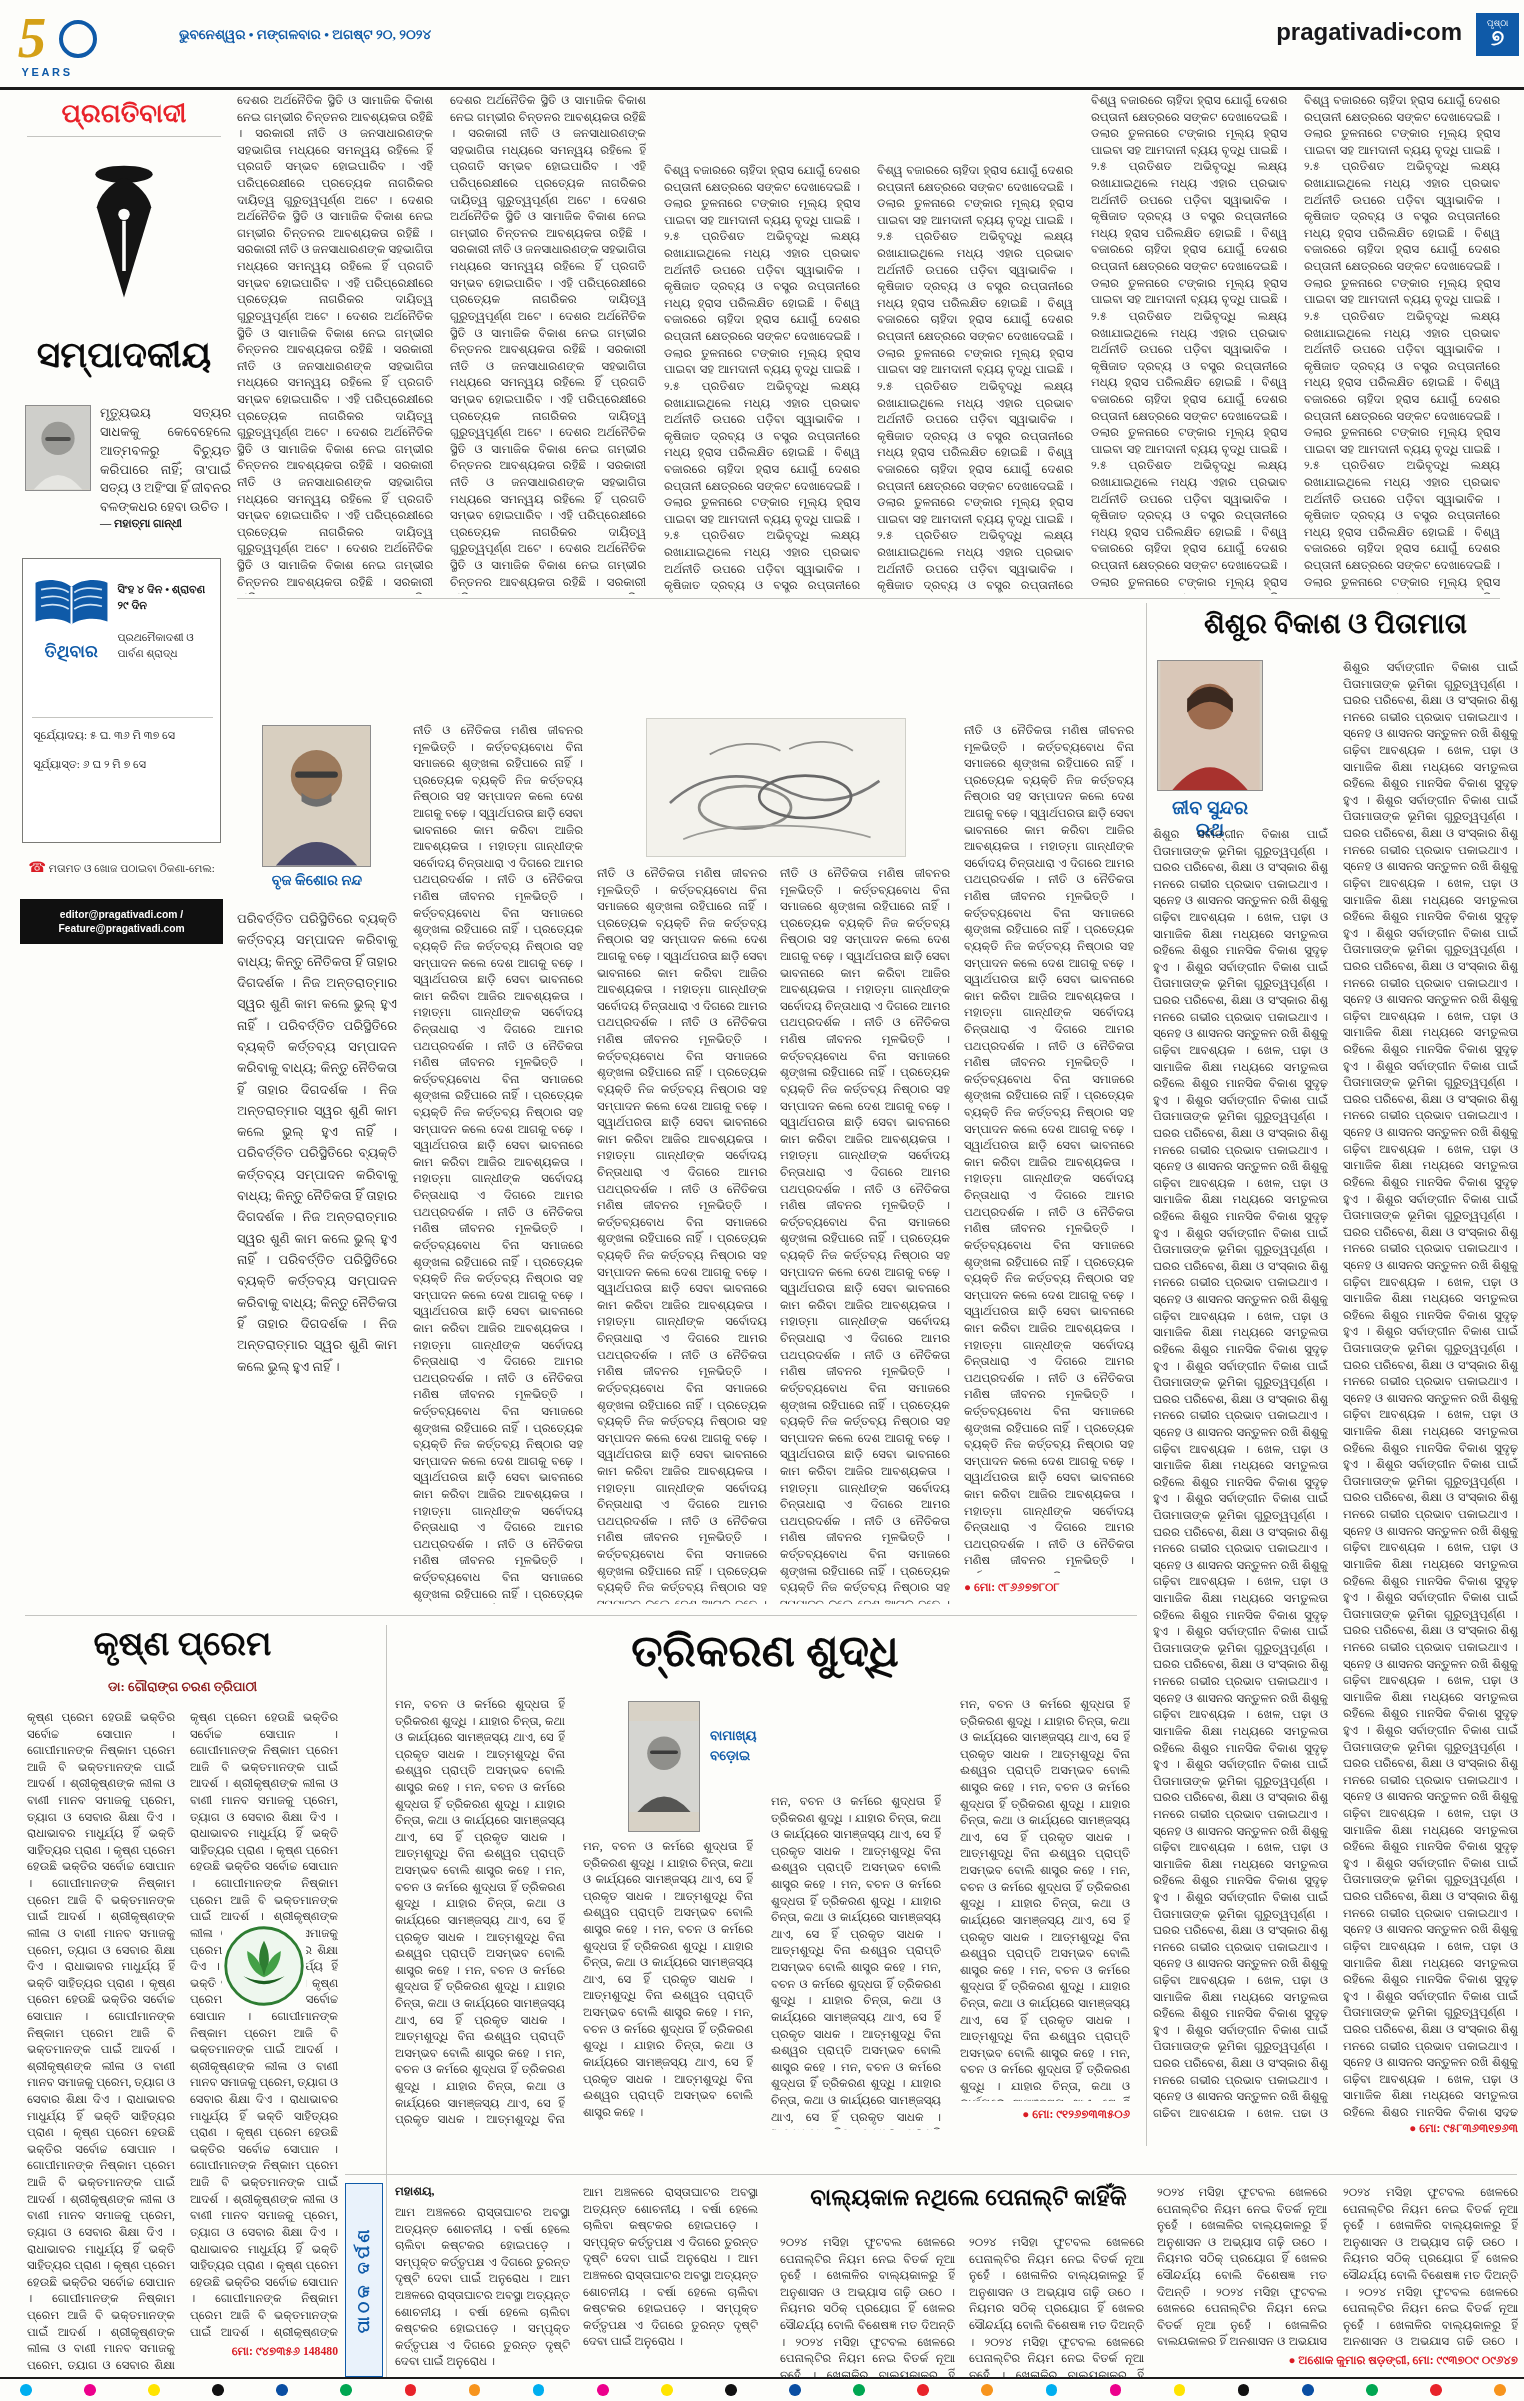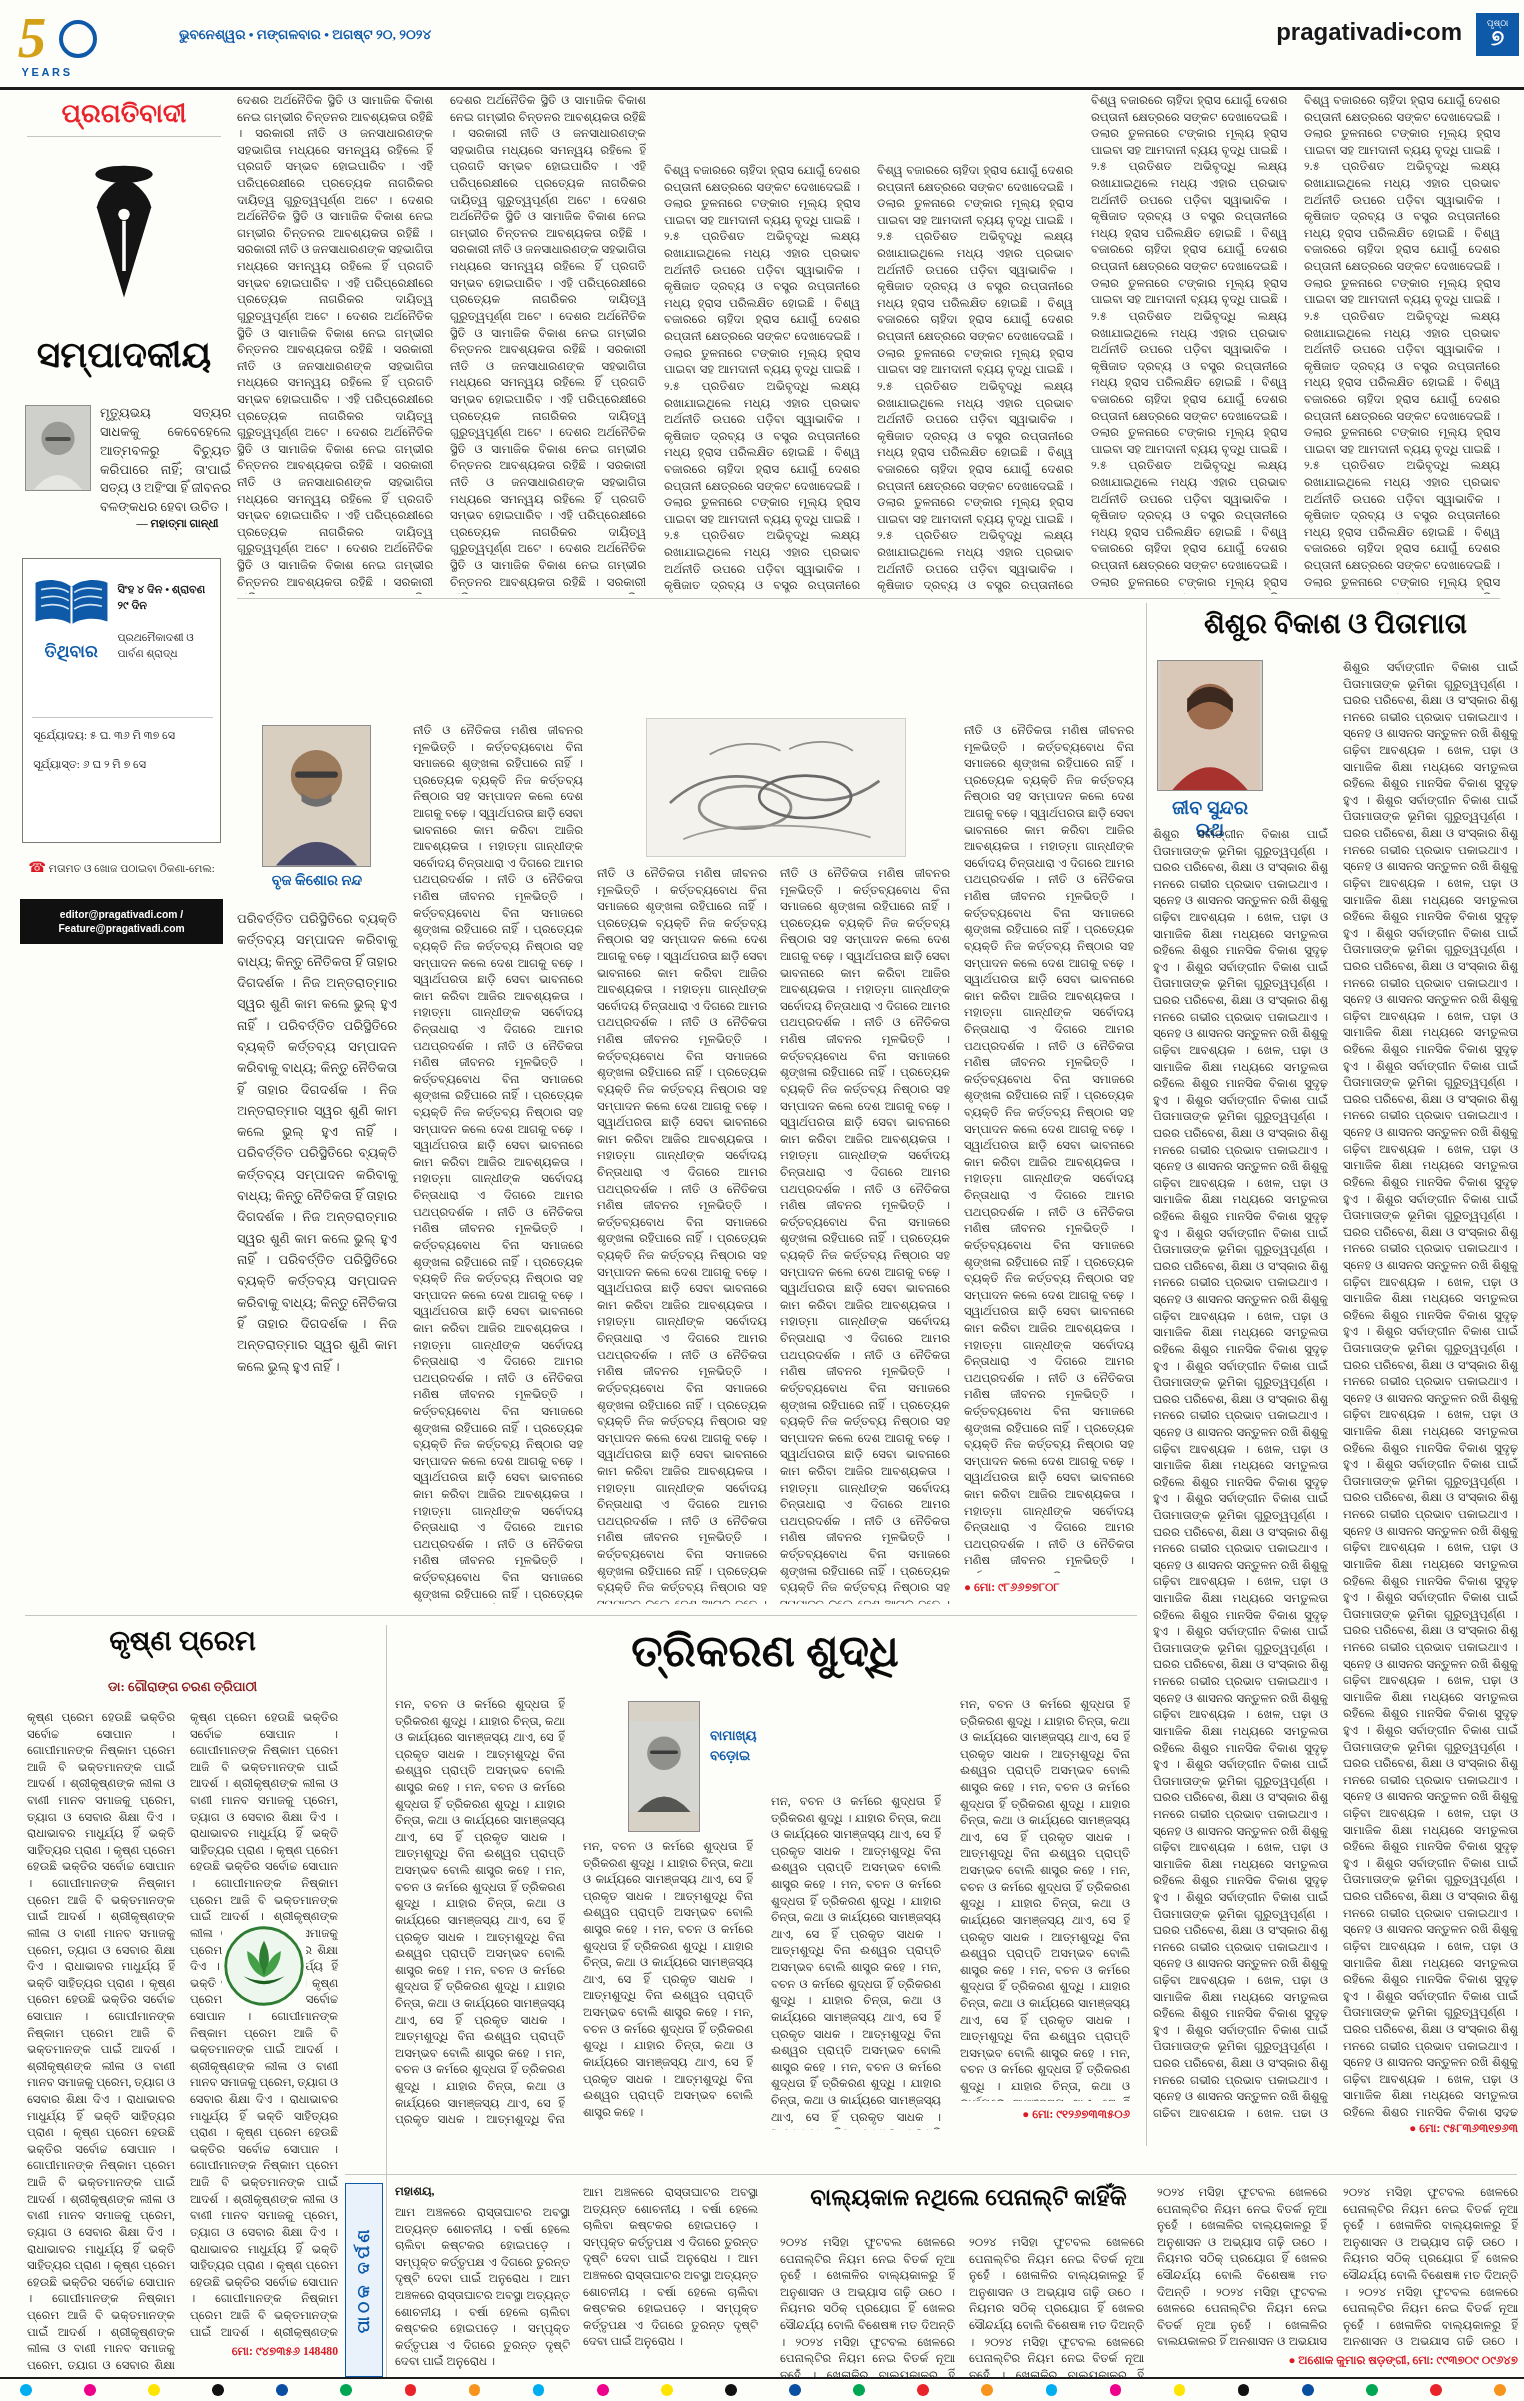--- a/index.html
+++ b/index.html
@@ -63,21 +63,21 @@
 
   <div class="avatar" style="left:25px;top:405px;width:66px;height:86px">
     <svg viewBox="0 0 100 130">
       <rect width="100" height="130" fill="#cfcfcb"></rect>
       <circle cx="50" cy="50" r="26" fill="#9a9a96"></circle>
       <rect x="30" y="48" width="40" height="6" rx="3" fill="#4c4c4a"></rect>
       <path d="M12 130 Q50 84 88 130 Z" fill="#e6e6e2"></path>
     </svg>
   </div>
   <div class="abs" style="left:100px;top:404px;width:131px;height:106px;font-size:13px;line-height:1.45;text-align:justify;color:#222">ମୃତ୍ୟୁଭୟ ସତ୍ୟର ସାଧକକୁ କେବେହେଲେ ଆତ୍ମବଳରୁ ବିଚ୍ୟୁତ କରିପାରେ ନାହିଁ; ତା'ପାଇଁ ସତ୍ୟ ଓ ଅହିଂସା ହିଁ ଜୀବନର ବଳଙ୍କଧର ହେବା ଉଚିତ ।</div>
-  <div class="abs" style="left:112px;top:517px;width:131px;text-align:center;font-size:11.2px;font-weight:bold;color:#111">— ମହାତ୍ମା ଗାନ୍ଧୀ</div>
+  <div class="abs" style="left:100px;top:517px;width:131px;text-align:left;font-size:11.2px;font-weight:bold;color:#111">— ମହାତ୍ମା ଗାନ୍ଧୀ</div>
 
   <div class="panchang-box" style="left:21.5px;top:558px;width:199px;height:285px">
     <div class="abs" style="left:7.2px;top:16px;width:83px;height:57px">
       <svg viewBox="0 0 120 80" width="83" height="57">
         <path d="M60 16 C45 4 22 4 8 10 L8 66 C22 60 45 60 60 70 C75 60 98 60 112 66 L112 10 C98 4 75 4 60 16 Z" fill="#0f5aa8"></path>
         <path d="M60 16 L60 70" stroke="#fff" stroke-width="3"></path>
         <path d="M16 20 C30 16 46 17 56 24 M16 32 C30 28 46 29 56 36 M16 44 C30 40 46 41 56 48 M104 20 C90 16 74 17 64 24 M104 32 C90 28 74 29 64 36 M104 44 C90 40 74 41 64 48" stroke="#cfe3f5" stroke-width="2.5" fill="none"></path>
       </svg>
     </div>
     <div class="abs" style="left:7.2px;top:83px;width:83px;text-align:center;font-size:17px;font-weight:bold;color:#0f5aa8">ତିଥିବାର</div>
@@ -145,21 +145,21 @@
       <path d="M12 130 Q50 84 88 130 Z" fill="#a8322e"></path>
     </svg>
   </div>
   <div class="abs byline-blue" style="left:1157px;top:797px;width:106px;text-align:center;font-size:19px">ଜୀବ ସୁନ୍ଦର ରଥ</div>
 
   <div class="body-col" style="left:1153px;top:827px;width:175px;height:1290px">ଶିଶୁର ସର୍ବାଙ୍ଗୀନ ବିକାଶ ପାଇଁ ପିତାମାତାଙ୍କ ଭୂମିକା ଗୁରୁତ୍ୱପୂର୍ଣ୍ଣ । ଘରର ପରିବେଶ, ଶିକ୍ଷା ଓ ସଂସ୍କାର ଶିଶୁ ମନରେ ଗଭୀର ପ୍ରଭାବ ପକାଇଥାଏ । ସ୍ନେହ ଓ ଶାସନର ସନ୍ତୁଳନ ରଖି ଶିଶୁକୁ ଗଢ଼ିବା ଆବଶ୍ୟକ । ଖେଳ, ପଢ଼ା ଓ ସାମାଜିକ ଶିକ୍ଷା ମଧ୍ୟରେ ସମତୁଲତା ରହିଲେ ଶିଶୁର ମାନସିକ ବିକାଶ ସୁଦୃଢ଼ ହୁଏ । ଶିଶୁର ସର୍ବାଙ୍ଗୀନ ବିକାଶ ପାଇଁ ପିତାମାତାଙ୍କ ଭୂମିକା ଗୁରୁତ୍ୱପୂର୍ଣ୍ଣ । ଘରର ପରିବେଶ, ଶିକ୍ଷା ଓ ସଂସ୍କାର ଶିଶୁ ମନରେ ଗଭୀର ପ୍ରଭାବ ପକାଇଥାଏ । ସ୍ନେହ ଓ ଶାସନର ସନ୍ତୁଳନ ରଖି ଶିଶୁକୁ ଗଢ଼ିବା ଆବଶ୍ୟକ । ଖେଳ, ପଢ଼ା ଓ ସାମାଜିକ ଶିକ୍ଷା ମଧ୍ୟରେ ସମତୁଲତା ରହିଲେ ଶିଶୁର ମାନସିକ ବିକାଶ ସୁଦୃଢ଼ ହୁଏ । ଶିଶୁର ସର୍ବାଙ୍ଗୀନ ବିକାଶ ପାଇଁ ପିତାମାତାଙ୍କ ଭୂମିକା ଗୁରୁତ୍ୱପୂର୍ଣ୍ଣ । ଘରର ପରିବେଶ, ଶିକ୍ଷା ଓ ସଂସ୍କାର ଶିଶୁ ମନରେ ଗଭୀର ପ୍ରଭାବ ପକାଇଥାଏ । ସ୍ନେହ ଓ ଶାସନର ସନ୍ତୁଳନ ରଖି ଶିଶୁକୁ ଗଢ଼ିବା ଆବଶ୍ୟକ । ଖେଳ, ପଢ଼ା ଓ ସାମାଜିକ ଶିକ୍ଷା ମଧ୍ୟରେ ସମତୁଲତା ରହିଲେ ଶିଶୁର ମାନସିକ ବିକାଶ ସୁଦୃଢ଼ ହୁଏ । ଶିଶୁର ସର୍ବାଙ୍ଗୀନ ବିକାଶ ପାଇଁ ପିତାମାତାଙ୍କ ଭୂମିକା ଗୁରୁତ୍ୱପୂର୍ଣ୍ଣ । ଘରର ପରିବେଶ, ଶିକ୍ଷା ଓ ସଂସ୍କାର ଶିଶୁ ମନରେ ଗଭୀର ପ୍ରଭାବ ପକାଇଥାଏ । ସ୍ନେହ ଓ ଶାସନର ସନ୍ତୁଳନ ରଖି ଶିଶୁକୁ ଗଢ଼ିବା ଆବଶ୍ୟକ । ଖେଳ, ପଢ଼ା ଓ ସାମାଜିକ ଶିକ୍ଷା ମଧ୍ୟରେ ସମତୁଲତା ରହିଲେ ଶିଶୁର ମାନସିକ ବିକାଶ ସୁଦୃଢ଼ ହୁଏ । ଶିଶୁର ସର୍ବାଙ୍ଗୀନ ବିକାଶ ପାଇଁ ପିତାମାତାଙ୍କ ଭୂମିକା ଗୁରୁତ୍ୱପୂର୍ଣ୍ଣ । ଘରର ପରିବେଶ, ଶିକ୍ଷା ଓ ସଂସ୍କାର ଶିଶୁ ମନରେ ଗଭୀର ପ୍ରଭାବ ପକାଇଥାଏ । ସ୍ନେହ ଓ ଶାସନର ସନ୍ତୁଳନ ରଖି ଶିଶୁକୁ ଗଢ଼ିବା ଆବଶ୍ୟକ । ଖେଳ, ପଢ଼ା ଓ ସାମାଜିକ ଶିକ୍ଷା ମଧ୍ୟରେ ସମତୁଲତା ରହିଲେ ଶିଶୁର ମାନସିକ ବିକାଶ ସୁଦୃଢ଼ ହୁଏ । ଶିଶୁର ସର୍ବାଙ୍ଗୀନ ବିକାଶ ପାଇଁ ପିତାମାତାଙ୍କ ଭୂମିକା ଗୁରୁତ୍ୱପୂର୍ଣ୍ଣ । ଘରର ପରିବେଶ, ଶିକ୍ଷା ଓ ସଂସ୍କାର ଶିଶୁ ମନରେ ଗଭୀର ପ୍ରଭାବ ପକାଇଥାଏ । ସ୍ନେହ ଓ ଶାସନର ସନ୍ତୁଳନ ରଖି ଶିଶୁକୁ ଗଢ଼ିବା ଆବଶ୍ୟକ । ଖେଳ, ପଢ଼ା ଓ ସାମାଜିକ ଶିକ୍ଷା ମଧ୍ୟରେ ସମତୁଲତା ରହିଲେ ଶିଶୁର ମାନସିକ ବିକାଶ ସୁଦୃଢ଼ ହୁଏ । ଶିଶୁର ସର୍ବାଙ୍ଗୀନ ବିକାଶ ପାଇଁ ପିତାମାତାଙ୍କ ଭୂମିକା ଗୁରୁତ୍ୱପୂର୍ଣ୍ଣ । ଘରର ପରିବେଶ, ଶିକ୍ଷା ଓ ସଂସ୍କାର ଶିଶୁ ମନରେ ଗଭୀର ପ୍ରଭାବ ପକାଇଥାଏ । ସ୍ନେହ ଓ ଶାସନର ସନ୍ତୁଳନ ରଖି ଶିଶୁକୁ ଗଢ଼ିବା ଆବଶ୍ୟକ । ଖେଳ, ପଢ଼ା ଓ ସାମାଜିକ ଶିକ୍ଷା ମଧ୍ୟରେ ସମତୁଲତା ରହିଲେ ଶିଶୁର ମାନସିକ ବିକାଶ ସୁଦୃଢ଼ ହୁଏ । ଶିଶୁର ସର୍ବାଙ୍ଗୀନ ବିକାଶ ପାଇଁ ପିତାମାତାଙ୍କ ଭୂମିକା ଗୁରୁତ୍ୱପୂର୍ଣ୍ଣ । ଘରର ପରିବେଶ, ଶିକ୍ଷା ଓ ସଂସ୍କାର ଶିଶୁ ମନରେ ଗଭୀର ପ୍ରଭାବ ପକାଇଥାଏ । ସ୍ନେହ ଓ ଶାସନର ସନ୍ତୁଳନ ରଖି ଶିଶୁକୁ ଗଢ଼ିବା ଆବଶ୍ୟକ । ଖେଳ, ପଢ଼ା ଓ ସାମାଜିକ ଶିକ୍ଷା ମଧ୍ୟରେ ସମତୁଲତା ରହିଲେ ଶିଶୁର ମାନସିକ ବିକାଶ ସୁଦୃଢ଼ ହୁଏ । ଶିଶୁର ସର୍ବାଙ୍ଗୀନ ବିକାଶ ପାଇଁ ପିତାମାତାଙ୍କ ଭୂମିକା ଗୁରୁତ୍ୱପୂର୍ଣ୍ଣ । ଘରର ପରିବେଶ, ଶିକ୍ଷା ଓ ସଂସ୍କାର ଶିଶୁ ମନରେ ଗଭୀର ପ୍ରଭାବ ପକାଇଥାଏ । ସ୍ନେହ ଓ ଶାସନର ସନ୍ତୁଳନ ରଖି ଶିଶୁକୁ ଗଢ଼ିବା ଆବଶ୍ୟକ । ଖେଳ, ପଢ଼ା ଓ ସାମାଜିକ ଶିକ୍ଷା ମଧ୍ୟରେ ସମତୁଲତା ରହିଲେ ଶିଶୁର ମାନସିକ ବିକାଶ ସୁଦୃଢ଼ ହୁଏ । ଶିଶୁର ସର୍ବାଙ୍ଗୀନ ବିକାଶ ପାଇଁ ପିତାମାତାଙ୍କ ଭୂମିକା ଗୁରୁତ୍ୱପୂର୍ଣ୍ଣ । ଘରର ପରିବେଶ, ଶିକ୍ଷା ଓ ସଂସ୍କାର ଶିଶୁ ମନରେ ଗଭୀର ପ୍ରଭାବ ପକାଇଥାଏ । ସ୍ନେହ ଓ ଶାସନର ସନ୍ତୁଳନ ରଖି ଶିଶୁକୁ ଗଢ଼ିବା ଆବଶ୍ୟକ । ଖେଳ, ପଢ଼ା ଓ ସାମାଜିକ ଶିକ୍ଷା ମଧ୍ୟରେ ସମତୁଲତା ରହିଲେ ଶିଶୁର ମାନସିକ ବିକାଶ ସୁଦୃଢ଼ ହୁଏ । ଶିଶୁର ସର୍ବାଙ୍ଗୀନ ବିକାଶ ପାଇଁ ପିତାମାତାଙ୍କ ଭୂମିକା ଗୁରୁତ୍ୱପୂର୍ଣ୍ଣ । ଘରର ପରିବେଶ, ଶିକ୍ଷା ଓ ସଂସ୍କାର ଶିଶୁ ମନରେ ଗଭୀର ପ୍ରଭାବ ପକାଇଥାଏ । ସ୍ନେହ ଓ ଶାସନର ସନ୍ତୁଳନ ରଖି ଶିଶୁକୁ ଗଢ଼ିବା ଆବଶ୍ୟକ । ଖେଳ, ପଢ଼ା ଓ ସାମାଜିକ ଶିକ୍ଷା ମଧ୍ୟରେ ସମତୁଲତା ରହିଲେ ଶିଶୁର ମାନସିକ ବିକାଶ ସୁଦୃଢ଼ ହୁଏ । ଶିଶୁର ସର୍ବାଙ୍ଗୀନ ବିକାଶ ପାଇଁ ପିତାମାତାଙ୍କ ଭୂମିକା ଗୁରୁତ୍ୱପୂର୍ଣ୍ଣ । ଘରର ପରିବେଶ, ଶିକ୍ଷା ଓ ସଂସ୍କାର ଶିଶୁ ମନରେ ଗଭୀର ପ୍ରଭାବ ପକାଇଥାଏ । ସ୍ନେହ ଓ ଶାସନର ସନ୍ତୁଳନ ରଖି ଶିଶୁକୁ ଗଢ଼ିବା ଆବଶ୍ୟକ । ଖେଳ, ପଢ଼ା ଓ ସାମାଜିକ ଶିକ୍ଷା ମଧ୍ୟରେ ସମତୁଲତା ରହିଲେ ଶିଶୁର ମାନସିକ ବିକାଶ ସୁଦୃଢ଼ ହୁଏ ।</div>
   <div class="body-col" style="left:1343px;top:660px;width:175px;height:1457px">ଶିଶୁର ସର୍ବାଙ୍ଗୀନ ବିକାଶ ପାଇଁ ପିତାମାତାଙ୍କ ଭୂମିକା ଗୁରୁତ୍ୱପୂର୍ଣ୍ଣ । ଘରର ପରିବେଶ, ଶିକ୍ଷା ଓ ସଂସ୍କାର ଶିଶୁ ମନରେ ଗଭୀର ପ୍ରଭାବ ପକାଇଥାଏ । ସ୍ନେହ ଓ ଶାସନର ସନ୍ତୁଳନ ରଖି ଶିଶୁକୁ ଗଢ଼ିବା ଆବଶ୍ୟକ । ଖେଳ, ପଢ଼ା ଓ ସାମାଜିକ ଶିକ୍ଷା ମଧ୍ୟରେ ସମତୁଲତା ରହିଲେ ଶିଶୁର ମାନସିକ ବିକାଶ ସୁଦୃଢ଼ ହୁଏ । ଶିଶୁର ସର୍ବାଙ୍ଗୀନ ବିକାଶ ପାଇଁ ପିତାମାତାଙ୍କ ଭୂମିକା ଗୁରୁତ୍ୱପୂର୍ଣ୍ଣ । ଘରର ପରିବେଶ, ଶିକ୍ଷା ଓ ସଂସ୍କାର ଶିଶୁ ମନରେ ଗଭୀର ପ୍ରଭାବ ପକାଇଥାଏ । ସ୍ନେହ ଓ ଶାସନର ସନ୍ତୁଳନ ରଖି ଶିଶୁକୁ ଗଢ଼ିବା ଆବଶ୍ୟକ । ଖେଳ, ପଢ଼ା ଓ ସାମାଜିକ ଶିକ୍ଷା ମଧ୍ୟରେ ସମତୁଲତା ରହିଲେ ଶିଶୁର ମାନସିକ ବିକାଶ ସୁଦୃଢ଼ ହୁଏ । ଶିଶୁର ସର୍ବାଙ୍ଗୀନ ବିକାଶ ପାଇଁ ପିତାମାତାଙ୍କ ଭୂମିକା ଗୁରୁତ୍ୱପୂର୍ଣ୍ଣ । ଘରର ପରିବେଶ, ଶିକ୍ଷା ଓ ସଂସ୍କାର ଶିଶୁ ମନରେ ଗଭୀର ପ୍ରଭାବ ପକାଇଥାଏ । ସ୍ନେହ ଓ ଶାସନର ସନ୍ତୁଳନ ରଖି ଶିଶୁକୁ ଗଢ଼ିବା ଆବଶ୍ୟକ । ଖେଳ, ପଢ଼ା ଓ ସାମାଜିକ ଶିକ୍ଷା ମଧ୍ୟରେ ସମତୁଲତା ରହିଲେ ଶିଶୁର ମାନସିକ ବିକାଶ ସୁଦୃଢ଼ ହୁଏ । ଶିଶୁର ସର୍ବାଙ୍ଗୀନ ବିକାଶ ପାଇଁ ପିତାମାତାଙ୍କ ଭୂମିକା ଗୁରୁତ୍ୱପୂର୍ଣ୍ଣ । ଘରର ପରିବେଶ, ଶିକ୍ଷା ଓ ସଂସ୍କାର ଶିଶୁ ମନରେ ଗଭୀର ପ୍ରଭାବ ପକାଇଥାଏ । ସ୍ନେହ ଓ ଶାସନର ସନ୍ତୁଳନ ରଖି ଶିଶୁକୁ ଗଢ଼ିବା ଆବଶ୍ୟକ । ଖେଳ, ପଢ଼ା ଓ ସାମାଜିକ ଶିକ୍ଷା ମଧ୍ୟରେ ସମତୁଲତା ରହିଲେ ଶିଶୁର ମାନସିକ ବିକାଶ ସୁଦୃଢ଼ ହୁଏ । ଶିଶୁର ସର୍ବାଙ୍ଗୀନ ବିକାଶ ପାଇଁ ପିତାମାତାଙ୍କ ଭୂମିକା ଗୁରୁତ୍ୱପୂର୍ଣ୍ଣ । ଘରର ପରିବେଶ, ଶିକ୍ଷା ଓ ସଂସ୍କାର ଶିଶୁ ମନରେ ଗଭୀର ପ୍ରଭାବ ପକାଇଥାଏ । ସ୍ନେହ ଓ ଶାସନର ସନ୍ତୁଳନ ରଖି ଶିଶୁକୁ ଗଢ଼ିବା ଆବଶ୍ୟକ । ଖେଳ, ପଢ଼ା ଓ ସାମାଜିକ ଶିକ୍ଷା ମଧ୍ୟରେ ସମତୁଲତା ରହିଲେ ଶିଶୁର ମାନସିକ ବିକାଶ ସୁଦୃଢ଼ ହୁଏ । ଶିଶୁର ସର୍ବାଙ୍ଗୀନ ବିକାଶ ପାଇଁ ପିତାମାତାଙ୍କ ଭୂମିକା ଗୁରୁତ୍ୱପୂର୍ଣ୍ଣ । ଘରର ପରିବେଶ, ଶିକ୍ଷା ଓ ସଂସ୍କାର ଶିଶୁ ମନରେ ଗଭୀର ପ୍ରଭାବ ପକାଇଥାଏ । ସ୍ନେହ ଓ ଶାସନର ସନ୍ତୁଳନ ରଖି ଶିଶୁକୁ ଗଢ଼ିବା ଆବଶ୍ୟକ । ଖେଳ, ପଢ଼ା ଓ ସାମାଜିକ ଶିକ୍ଷା ମଧ୍ୟରେ ସମତୁଲତା ରହିଲେ ଶିଶୁର ମାନସିକ ବିକାଶ ସୁଦୃଢ଼ ହୁଏ । ଶିଶୁର ସର୍ବାଙ୍ଗୀନ ବିକାଶ ପାଇଁ ପିତାମାତାଙ୍କ ଭୂମିକା ଗୁରୁତ୍ୱପୂର୍ଣ୍ଣ । ଘରର ପରିବେଶ, ଶିକ୍ଷା ଓ ସଂସ୍କାର ଶିଶୁ ମନରେ ଗଭୀର ପ୍ରଭାବ ପକାଇଥାଏ । ସ୍ନେହ ଓ ଶାସନର ସନ୍ତୁଳନ ରଖି ଶିଶୁକୁ ଗଢ଼ିବା ଆବଶ୍ୟକ । ଖେଳ, ପଢ଼ା ଓ ସାମାଜିକ ଶିକ୍ଷା ମଧ୍ୟରେ ସମତୁଲତା ରହିଲେ ଶିଶୁର ମାନସିକ ବିକାଶ ସୁଦୃଢ଼ ହୁଏ । ଶିଶୁର ସର୍ବାଙ୍ଗୀନ ବିକାଶ ପାଇଁ ପିତାମାତାଙ୍କ ଭୂମିକା ଗୁରୁତ୍ୱପୂର୍ଣ୍ଣ । ଘରର ପରିବେଶ, ଶିକ୍ଷା ଓ ସଂସ୍କାର ଶିଶୁ ମନରେ ଗଭୀର ପ୍ରଭାବ ପକାଇଥାଏ । ସ୍ନେହ ଓ ଶାସନର ସନ୍ତୁଳନ ରଖି ଶିଶୁକୁ ଗଢ଼ିବା ଆବଶ୍ୟକ । ଖେଳ, ପଢ଼ା ଓ ସାମାଜିକ ଶିକ୍ଷା ମଧ୍ୟରେ ସମତୁଲତା ରହିଲେ ଶିଶୁର ମାନସିକ ବିକାଶ ସୁଦୃଢ଼ ହୁଏ । ଶିଶୁର ସର୍ବାଙ୍ଗୀନ ବିକାଶ ପାଇଁ ପିତାମାତାଙ୍କ ଭୂମିକା ଗୁରୁତ୍ୱପୂର୍ଣ୍ଣ । ଘରର ପରିବେଶ, ଶିକ୍ଷା ଓ ସଂସ୍କାର ଶିଶୁ ମନରେ ଗଭୀର ପ୍ରଭାବ ପକାଇଥାଏ । ସ୍ନେହ ଓ ଶାସନର ସନ୍ତୁଳନ ରଖି ଶିଶୁକୁ ଗଢ଼ିବା ଆବଶ୍ୟକ । ଖେଳ, ପଢ଼ା ଓ ସାମାଜିକ ଶିକ୍ଷା ମଧ୍ୟରେ ସମତୁଲତା ରହିଲେ ଶିଶୁର ମାନସିକ ବିକାଶ ସୁଦୃଢ଼ ହୁଏ । ଶିଶୁର ସର୍ବାଙ୍ଗୀନ ବିକାଶ ପାଇଁ ପିତାମାତାଙ୍କ ଭୂମିକା ଗୁରୁତ୍ୱପୂର୍ଣ୍ଣ । ଘରର ପରିବେଶ, ଶିକ୍ଷା ଓ ସଂସ୍କାର ଶିଶୁ ମନରେ ଗଭୀର ପ୍ରଭାବ ପକାଇଥାଏ । ସ୍ନେହ ଓ ଶାସନର ସନ୍ତୁଳନ ରଖି ଶିଶୁକୁ ଗଢ଼ିବା ଆବଶ୍ୟକ । ଖେଳ, ପଢ଼ା ଓ ସାମାଜିକ ଶିକ୍ଷା ମଧ୍ୟରେ ସମତୁଲତା ରହିଲେ ଶିଶୁର ମାନସିକ ବିକାଶ ସୁଦୃଢ଼ ହୁଏ । ଶିଶୁର ସର୍ବାଙ୍ଗୀନ ବିକାଶ ପାଇଁ ପିତାମାତାଙ୍କ ଭୂମିକା ଗୁରୁତ୍ୱପୂର୍ଣ୍ଣ । ଘରର ପରିବେଶ, ଶିକ୍ଷା ଓ ସଂସ୍କାର ଶିଶୁ ମନରେ ଗଭୀର ପ୍ରଭାବ ପକାଇଥାଏ । ସ୍ନେହ ଓ ଶାସନର ସନ୍ତୁଳନ ରଖି ଶିଶୁକୁ ଗଢ଼ିବା ଆବଶ୍ୟକ । ଖେଳ, ପଢ଼ା ଓ ସାମାଜିକ ଶିକ୍ଷା ମଧ୍ୟରେ ସମତୁଲତା ରହିଲେ ଶିଶୁର ମାନସିକ ବିକାଶ ସୁଦୃଢ଼ ହୁଏ । ଶିଶୁର ସର୍ବାଙ୍ଗୀନ ବିକାଶ ପାଇଁ ପିତାମାତାଙ୍କ ଭୂମିକା ଗୁରୁତ୍ୱପୂର୍ଣ୍ଣ । ଘରର ପରିବେଶ, ଶିକ୍ଷା ଓ ସଂସ୍କାର ଶିଶୁ ମନରେ ଗଭୀର ପ୍ରଭାବ ପକାଇଥାଏ । ସ୍ନେହ ଓ ଶାସନର ସନ୍ତୁଳନ ରଖି ଶିଶୁକୁ ଗଢ଼ିବା ଆବଶ୍ୟକ । ଖେଳ, ପଢ଼ା ଓ ସାମାଜିକ ଶିକ୍ଷା ମଧ୍ୟରେ ସମତୁଲତା ରହିଲେ ଶିଶୁର ମାନସିକ ବିକାଶ ସୁଦୃଢ଼ ହୁଏ । ଶିଶୁର ସର୍ବାଙ୍ଗୀନ ବିକାଶ ପାଇଁ ପିତାମାତାଙ୍କ ଭୂମିକା ଗୁରୁତ୍ୱପୂର୍ଣ୍ଣ । ଘରର ପରିବେଶ, ଶିକ୍ଷା ଓ ସଂସ୍କାର ଶିଶୁ ମନରେ ଗଭୀର ପ୍ରଭାବ ପକାଇଥାଏ । ସ୍ନେହ ଓ ଶାସନର ସନ୍ତୁଳନ ରଖି ଶିଶୁକୁ ଗଢ଼ିବା ଆବଶ୍ୟକ । ଖେଳ, ପଢ଼ା ଓ ସାମାଜିକ ଶିକ୍ଷା ମଧ୍ୟରେ ସମତୁଲତା ରହିଲେ ଶିଶୁର ମାନସିକ ବିକାଶ ସୁଦୃଢ଼ ହୁଏ । ଶିଶୁର ସର୍ବାଙ୍ଗୀନ ବିକାଶ ପାଇଁ ପିତାମାତାଙ୍କ ଭୂମିକା ଗୁରୁତ୍ୱପୂର୍ଣ୍ଣ । ଘରର ପରିବେଶ, ଶିକ୍ଷା ଓ ସଂସ୍କାର ଶିଶୁ ମନରେ ଗଭୀର ପ୍ରଭାବ ପକାଇଥାଏ । ସ୍ନେହ ଓ ଶାସନର ସନ୍ତୁଳନ ରଖି ଶିଶୁକୁ ଗଢ଼ିବା ଆବଶ୍ୟକ । ଖେଳ, ପଢ଼ା ଓ ସାମାଜିକ ଶିକ୍ଷା ମଧ୍ୟରେ ସମତୁଲତା ରହିଲେ ଶିଶୁର ମାନସିକ ବିକାଶ ସୁଦୃଢ଼ ହୁଏ ।</div>
   <div class="contact" style="left:1343px;top:2122px;width:175px;text-align:right">● ମୋ: ୯୫୮୩୬୩୧୭୬୩</div>
 
   <div class="rule-light" style="left:25px;top:1615px;width:1112px;height:0.9px"></div>
-  <div class="headline" style="left:27px;top:1625px;width:311px;font-size:28px">କୃଷ୍ଣ ପ୍ରେମ</div>
+  <div class="headline" style="left:27px;top:1625px;width:311px;font-size:34px">କୃଷ୍ଣ ପ୍ରେମ</div>
   <div class="sb-center" style="left:27px;top:1679px;width:311px;font-size:13px;font-weight:bold;color:#8b1a1a">ଡା: ଗୌରାଙ୍ଗ ଚରଣ ତ୍ରିପାଠୀ</div>
   <div class="body-col" style="left:27px;top:1710px;width:148px;height:660px">କୃଷ୍ଣ ପ୍ରେମ ହେଉଛି ଭକ୍ତିର ସର୍ବୋଚ୍ଚ ସୋପାନ । ଗୋପୀମାନଙ୍କ ନିଷ୍କାମ ପ୍ରେମ ଆଜି ବି ଭକ୍ତମାନଙ୍କ ପାଇଁ ଆଦର୍ଶ । ଶ୍ରୀକୃଷ୍ଣଙ୍କ ଲୀଳା ଓ ବାଣୀ ମାନବ ସମାଜକୁ ପ୍ରେମ, ତ୍ୟାଗ ଓ ସେବାର ଶିକ୍ଷା ଦିଏ । ରାଧାଭାବର ମାଧୁର୍ଯ୍ୟ ହିଁ ଭକ୍ତି ସାହିତ୍ୟର ପ୍ରାଣ । କୃଷ୍ଣ ପ୍ରେମ ହେଉଛି ଭକ୍ତିର ସର୍ବୋଚ୍ଚ ସୋପାନ । ଗୋପୀମାନଙ୍କ ନିଷ୍କାମ ପ୍ରେମ ଆଜି ବି ଭକ୍ତମାନଙ୍କ ପାଇଁ ଆଦର୍ଶ । ଶ୍ରୀକୃଷ୍ଣଙ୍କ ଲୀଳା ଓ ବାଣୀ ମାନବ ସମାଜକୁ ପ୍ରେମ, ତ୍ୟାଗ ଓ ସେବାର ଶିକ୍ଷା ଦିଏ । ରାଧାଭାବର ମାଧୁର୍ଯ୍ୟ ହିଁ ଭକ୍ତି ସାହିତ୍ୟର ପ୍ରାଣ । କୃଷ୍ଣ ପ୍ରେମ ହେଉଛି ଭକ୍ତିର ସର୍ବୋଚ୍ଚ ସୋପାନ । ଗୋପୀମାନଙ୍କ ନିଷ୍କାମ ପ୍ରେମ ଆଜି ବି ଭକ୍ତମାନଙ୍କ ପାଇଁ ଆଦର୍ଶ । ଶ୍ରୀକୃଷ୍ଣଙ୍କ ଲୀଳା ଓ ବାଣୀ ମାନବ ସମାଜକୁ ପ୍ରେମ, ତ୍ୟାଗ ଓ ସେବାର ଶିକ୍ଷା ଦିଏ । ରାଧାଭାବର ମାଧୁର୍ଯ୍ୟ ହିଁ ଭକ୍ତି ସାହିତ୍ୟର ପ୍ରାଣ । କୃଷ୍ଣ ପ୍ରେମ ହେଉଛି ଭକ୍ତିର ସର୍ବୋଚ୍ଚ ସୋପାନ । ଗୋପୀମାନଙ୍କ ନିଷ୍କାମ ପ୍ରେମ ଆଜି ବି ଭକ୍ତମାନଙ୍କ ପାଇଁ ଆଦର୍ଶ । ଶ୍ରୀକୃଷ୍ଣଙ୍କ ଲୀଳା ଓ ବାଣୀ ମାନବ ସମାଜକୁ ପ୍ରେମ, ତ୍ୟାଗ ଓ ସେବାର ଶିକ୍ଷା ଦିଏ । ରାଧାଭାବର ମାଧୁର୍ଯ୍ୟ ହିଁ ଭକ୍ତି ସାହିତ୍ୟର ପ୍ରାଣ । କୃଷ୍ଣ ପ୍ରେମ ହେଉଛି ଭକ୍ତିର ସର୍ବୋଚ୍ଚ ସୋପାନ । ଗୋପୀମାନଙ୍କ ନିଷ୍କାମ ପ୍ରେମ ଆଜି ବି ଭକ୍ତମାନଙ୍କ ପାଇଁ ଆଦର୍ଶ । ଶ୍ରୀକୃଷ୍ଣଙ୍କ ଲୀଳା ଓ ବାଣୀ ମାନବ ସମାଜକୁ ପ୍ରେମ, ତ୍ୟାଗ ଓ ସେବାର ଶିକ୍ଷା ଦିଏ । ରାଧାଭାବର ମାଧୁର୍ଯ୍ୟ ହିଁ ଭକ୍ତି ସାହିତ୍ୟର ପ୍ରାଣ । କୃଷ୍ଣ ପ୍ରେମ ହେଉଛି ଭକ୍ତିର ସର୍ବୋଚ୍ଚ ସୋପାନ । ଗୋପୀମାନଙ୍କ ନିଷ୍କାମ ପ୍ରେମ ଆଜି ବି ଭକ୍ତମାନଙ୍କ ପାଇଁ ଆଦର୍ଶ । ଶ୍ରୀକୃଷ୍ଣଙ୍କ ଲୀଳା ଓ ବାଣୀ ମାନବ ସମାଜକୁ ପ୍ରେମ, ତ୍ୟାଗ ଓ ସେବାର ଶିକ୍ଷା ଦିଏ । ରାଧାଭାବର ମାଧୁର୍ଯ୍ୟ ହିଁ ଭକ୍ତି ସାହିତ୍ୟର ପ୍ରାଣ । କୃଷ୍ଣ ପ୍ରେମ ହେଉଛି ଭକ୍ତିର ସର୍ବୋଚ୍ଚ ସୋପାନ । ଗୋପୀମାନଙ୍କ ନିଷ୍କାମ ପ୍ରେମ ଆଜି ବି ଭକ୍ତମାନଙ୍କ ପାଇଁ ଆଦର୍ଶ । ଶ୍ରୀକୃଷ୍ଣଙ୍କ ଲୀଳା ଓ ବାଣୀ ମାନବ ସମାଜକୁ ପ୍ରେମ, ତ୍ୟାଗ ଓ ସେବାର ଶିକ୍ଷା ଦିଏ । ରାଧାଭାବର ମାଧୁର୍ଯ୍ୟ ହିଁ ଭକ୍ତି ସାହିତ୍ୟର ପ୍ରାଣ ।</div>
   <div class="body-col" style="left:190px;top:1710px;width:148px;height:628px">କୃଷ୍ଣ ପ୍ରେମ ହେଉଛି ଭକ୍ତିର ସର୍ବୋଚ୍ଚ ସୋପାନ । ଗୋପୀମାନଙ୍କ ନିଷ୍କାମ ପ୍ରେମ ଆଜି ବି ଭକ୍ତମାନଙ୍କ ପାଇଁ ଆଦର୍ଶ । ଶ୍ରୀକୃଷ୍ଣଙ୍କ ଲୀଳା ଓ ବାଣୀ ମାନବ ସମାଜକୁ ପ୍ରେମ, ତ୍ୟାଗ ଓ ସେବାର ଶିକ୍ଷା ଦିଏ । ରାଧାଭାବର ମାଧୁର୍ଯ୍ୟ ହିଁ ଭକ୍ତି ସାହିତ୍ୟର ପ୍ରାଣ । କୃଷ୍ଣ ପ୍ରେମ ହେଉଛି ଭକ୍ତିର ସର୍ବୋଚ୍ଚ ସୋପାନ । ଗୋପୀମାନଙ୍କ ନିଷ୍କାମ ପ୍ରେମ ଆଜି ବି ଭକ୍ତମାନଙ୍କ ପାଇଁ ଆଦର୍ଶ । ଶ୍ରୀକୃଷ୍ଣଙ୍କ ଲୀଳା ଓ ବାଣୀ ମାନବ ସମାଜକୁ ପ୍ରେମ, ତ୍ୟାଗ ଓ ସେବାର ଶିକ୍ଷା ଦିଏ । ରାଧାଭାବର ମାଧୁର୍ଯ୍ୟ ହିଁ ଭକ୍ତି ସାହିତ୍ୟର ପ୍ରାଣ । କୃଷ୍ଣ ପ୍ରେମ ହେଉଛି ଭକ୍ତିର ସର୍ବୋଚ୍ଚ ସୋପାନ । ଗୋପୀମାନଙ୍କ ନିଷ୍କାମ ପ୍ରେମ ଆଜି ବି ଭକ୍ତମାନଙ୍କ ପାଇଁ ଆଦର୍ଶ । ଶ୍ରୀକୃଷ୍ଣଙ୍କ ଲୀଳା ଓ ବାଣୀ ମାନବ ସମାଜକୁ ପ୍ରେମ, ତ୍ୟାଗ ଓ ସେବାର ଶିକ୍ଷା ଦିଏ । ରାଧାଭାବର ମାଧୁର୍ଯ୍ୟ ହିଁ ଭକ୍ତି ସାହିତ୍ୟର ପ୍ରାଣ । କୃଷ୍ଣ ପ୍ରେମ ହେଉଛି ଭକ୍ତିର ସର୍ବୋଚ୍ଚ ସୋପାନ । ଗୋପୀମାନଙ୍କ ନିଷ୍କାମ ପ୍ରେମ ଆଜି ବି ଭକ୍ତମାନଙ୍କ ପାଇଁ ଆଦର୍ଶ । ଶ୍ରୀକୃଷ୍ଣଙ୍କ ଲୀଳା ଓ ବାଣୀ ମାନବ ସମାଜକୁ ପ୍ରେମ, ତ୍ୟାଗ ଓ ସେବାର ଶିକ୍ଷା ଦିଏ । ରାଧାଭାବର ମାଧୁର୍ଯ୍ୟ ହିଁ ଭକ୍ତି ସାହିତ୍ୟର ପ୍ରାଣ । କୃଷ୍ଣ ପ୍ରେମ ହେଉଛି ଭକ୍ତିର ସର୍ବୋଚ୍ଚ ସୋପାନ । ଗୋପୀମାନଙ୍କ ନିଷ୍କାମ ପ୍ରେମ ଆଜି ବି ଭକ୍ତମାନଙ୍କ ପାଇଁ ଆଦର୍ଶ । ଶ୍ରୀକୃଷ୍ଣଙ୍କ ଲୀଳା ଓ ବାଣୀ ମାନବ ସମାଜକୁ ପ୍ରେମ, ତ୍ୟାଗ ଓ ସେବାର ଶିକ୍ଷା ଦିଏ । ରାଧାଭାବର ମାଧୁର୍ଯ୍ୟ ହିଁ ଭକ୍ତି ସାହିତ୍ୟର ପ୍ରାଣ । କୃଷ୍ଣ ପ୍ରେମ ହେଉଛି ଭକ୍ତିର ସର୍ବୋଚ୍ଚ ସୋପାନ । ଗୋପୀମାନଙ୍କ ନିଷ୍କାମ ପ୍ରେମ ଆଜି ବି ଭକ୍ତମାନଙ୍କ ପାଇଁ ଆଦର୍ଶ । ଶ୍ରୀକୃଷ୍ଣଙ୍କ ଲୀଳା ଓ ବାଣୀ ମାନବ ସମାଜକୁ ପ୍ରେମ, ତ୍ୟାଗ ଓ ସେବାର ଶିକ୍ଷା ଦିଏ । ରାଧାଭାବର ମାଧୁର୍ଯ୍ୟ ହିଁ ଭକ୍ତି ସାହିତ୍ୟର ପ୍ରାଣ । କୃଷ୍ଣ ପ୍ରେମ ହେଉଛି ଭକ୍ତିର ସର୍ବୋଚ୍ଚ ସୋପାନ । ଗୋପୀମାନଙ୍କ ନିଷ୍କାମ ପ୍ରେମ ଆଜି ବି ଭକ୍ତମାନଙ୍କ ପାଇଁ ଆଦର୍ଶ । ଶ୍ରୀକୃଷ୍ଣଙ୍କ ଲୀଳା ଓ ବାଣୀ ମାନବ ସମାଜକୁ ପ୍ରେମ, ତ୍ୟାଗ ଓ ସେବାର ଶିକ୍ଷା ଦିଏ । ରାଧାଭାବର ମାଧୁର୍ଯ୍ୟ ହିଁ ଭକ୍ତି ସାହିତ୍ୟର ପ୍ରାଣ ।</div>
   <div class="abs" style="left:222px;top:1924px;width:84px;height:84px;background:#fdfdfa">
     <svg viewBox="0 0 90 90" width="84" height="84">
       <circle cx="45" cy="45" r="41" fill="#eef7ee" stroke="#2e7d32" stroke-width="3"></circle>
       <path d="M45 18 C38 31 38 44 45 57 C52 44 52 31 45 18Z" fill="#2e7d32"></path>
       <path d="M27 29 C27 42 34 53 45 57 C43 44 37 34 27 29Z" fill="#43a047"></path>
       <path d="M63 29 C63 42 56 53 45 57 C47 44 53 34 63 29Z" fill="#43a047"></path>
       <path d="M23 56 Q45 73 67 56 Q45 66 23 56Z" fill="#1b5e20"></path>

